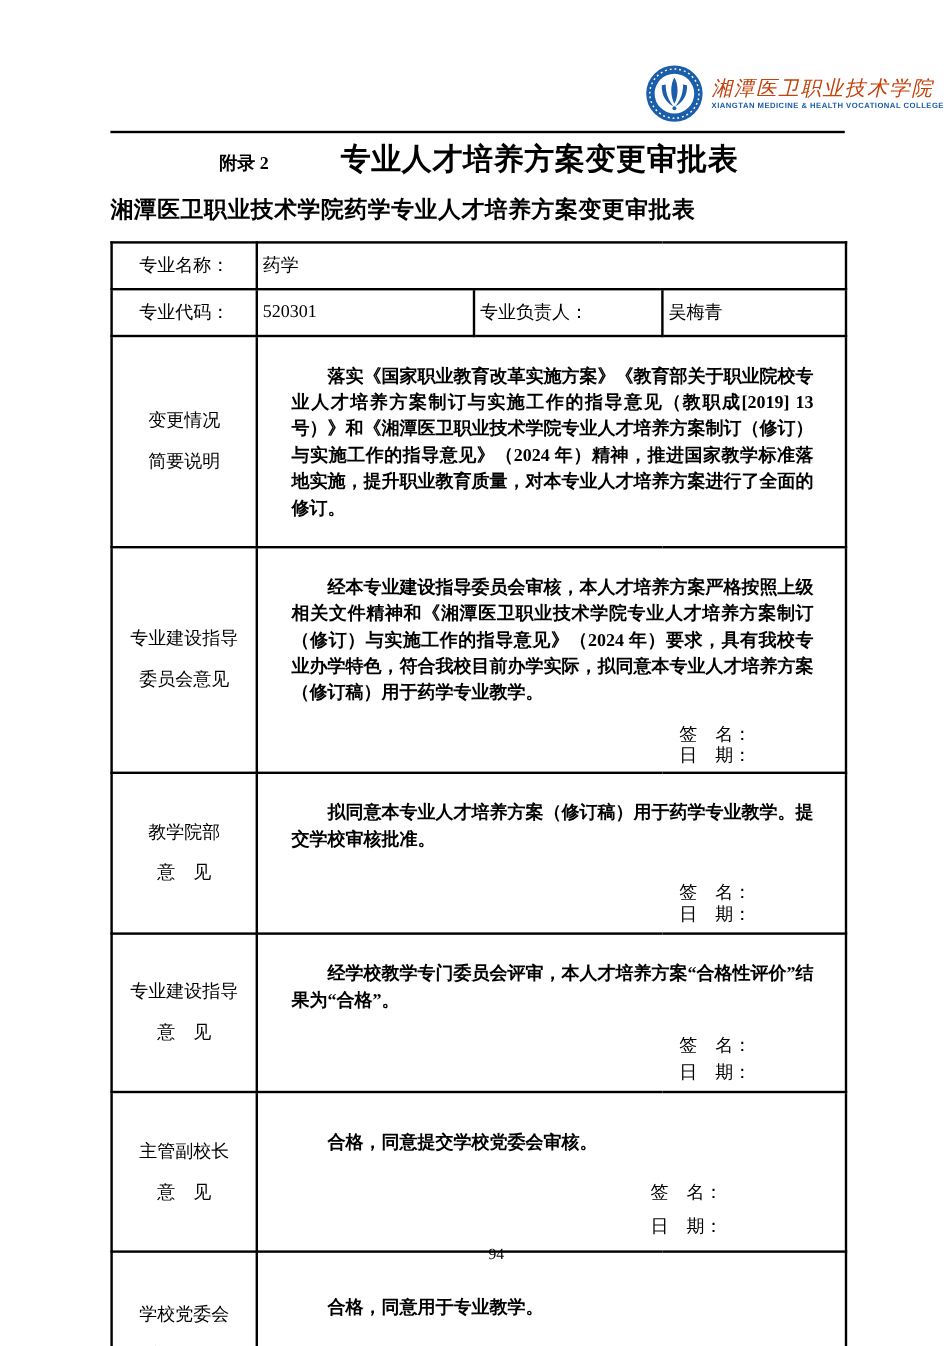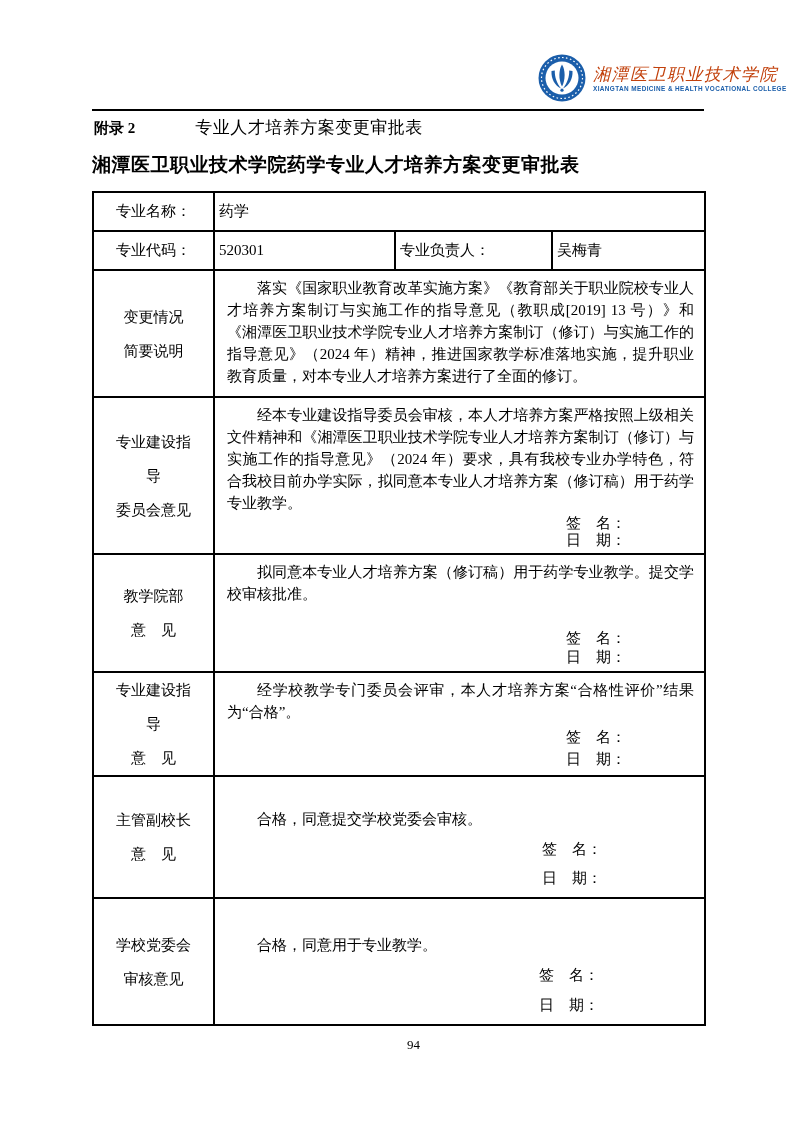--- a/index.html
+++ b/index.html
@@ -12,32 +12,32 @@
   .emblem{width:48px;height:48px;flex:0 0 auto;}
   .logo-txt{display:flex;flex-direction:column;}
   .logo-cn{color:#c2410c;font-weight:normal;font-style:italic;font-size:17px;
            letter-spacing:1.5px;line-height:20px;font-family:"DejaVu Serif",serif;white-space:nowrap;}
   .logo-en{color:#1b5eaa;font-weight:bold;font-size:6.4px;letter-spacing:0.4px;
            line-height:9px;font-family:"Liberation Sans",sans-serif;white-space:nowrap;}
   
   .header-rule{position:absolute;top:109px;left:92px;width:612px;border-top:2px solid #000;}
   
   .content{position:absolute;left:92px;top:113px;width:612px;}
-  .appendix{display:flex;align-items:baseline;gap:12px;margin:3px 0 0 2px;}
+  .appendix{display:flex;align-items:baseline;gap:12px;margin:3px 0 0 2px;justify-content:center;}
   .appendix-label{font-size:15px;font-weight:bold;}
-  .appendix-title{font-size:17px;font-weight:normal;letter-spacing:0.5px;margin-left:48px;}
+  .appendix-title{font-size:25px;font-weight:bold;letter-spacing:0.5px;margin-left:48px;}
   .form-title{text-align:left;font-size:19px;font-weight:bold;margin:13px 0 13px 0;letter-spacing:0.5px;}
   
   table{border-collapse:collapse;table-layout:fixed;width:612px;}
   td{border:2px solid #000;font-size:15px;overflow:hidden;}
-  td.label{text-align:center;vertical-align:middle;padding:0 20px;}
+  td.label{text-align:center;vertical-align:middle;padding:0 4px;}
   .lbl-line{line-height:34px;}
   td.val{text-align:left;vertical-align:middle;padding:0 4px;}
   td.content-cell{vertical-align:top;padding:6px 10px 4px 12px;}
-  .body-text{margin:0;line-height:22px;text-align:justify;text-indent:2em;}
+  .body-text{margin:16px;line-height:22px;text-align:justify;text-indent:2em;font-weight:bold;}
   .sign{width:max-content;margin-left:auto;text-align:right;}
   tr.r-info{height:39px;}
   tr.r-change{height:127px;}
   tr.r-committee{height:140px;}
   tr.r-dept{height:110px;}
   tr.r-dean{height:100px;}
   tr.r-vp{height:114px;}
   tr.r-party{height:123px;}
   .r-committee .sign{line-height:17px;margin-top:1px;margin-right:68px;}
   .r-dept .sign{line-height:19px;margin-top:24px;margin-right:68px;}

